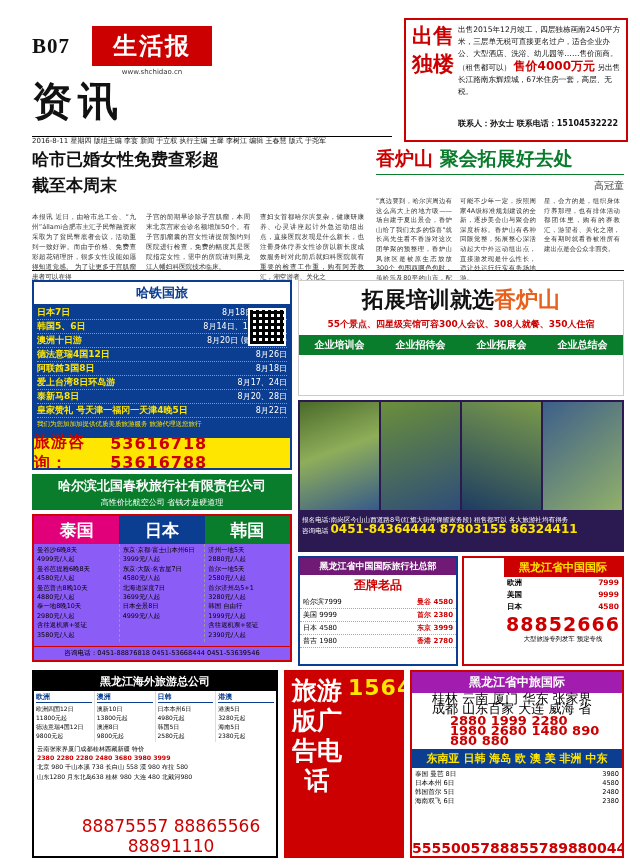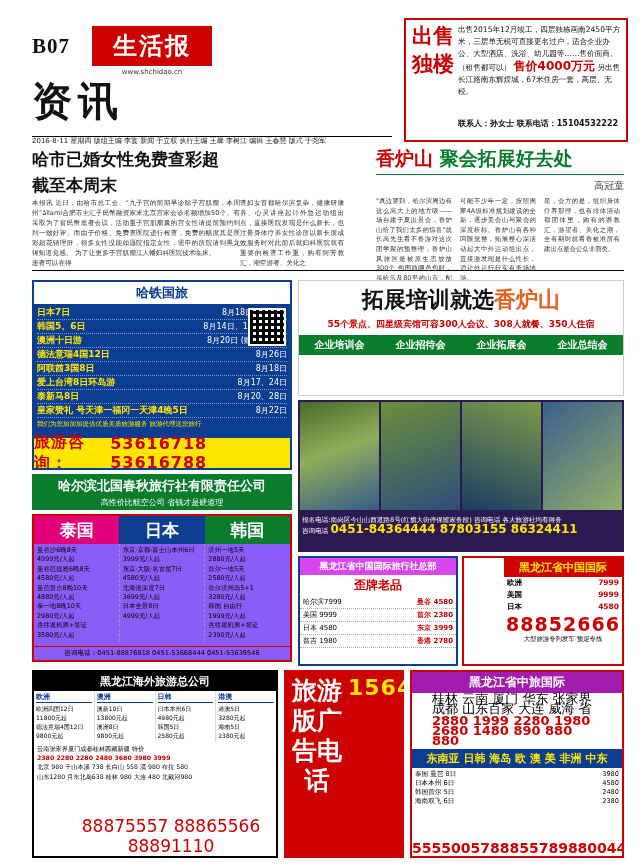--- a/index.html
+++ b/index.html
@@ -20,21 +20,21 @@
   
   .ad-topright{position:absolute;left:396px;top:10px;width:220px;height:120px;border:2px solid #c00;background:#fff;}
   .ad-topright .big{position:absolute;left:4px;top:2px;width:46px;color:#c00;font-size:21px;font-weight:bold;line-height:28px;text-align:center;}
   .ad-topright .body{position:absolute;left:52px;top:4px;width:164px;font-size:7.6px;line-height:12px;color:#111;}
   .ad-topright .money{color:#c00;font-weight:bold;font-size:12px;}
   .ad-topright .tel{position:absolute;left:52px;top:98px;width:164px;font-size:8px;font-weight:bold;color:#111;}
 
   
   .article{position:absolute;left:24px;top:138px;width:334px;}
   .art-head{font-size:17px;font-weight:bold;line-height:26px;color:#111;font-family:"DejaVu Sans",sans-serif;}
-  .art-cols{display:flex;margin-top:0;}
+  .art-cols{display:flex;gap:10px;margin-top:14px;}
   .art-col{width:104px;font-size:6.6px;line-height:10px;color:#333;text-align:justify;}
 
   
   .feature{position:absolute;left:368px;top:138px;width:248px;}
   .feat-title{font-size:19px;font-weight:bold;color:#111;}
   .feat-title .grn{color:#0a7d2c;}
   .feat-byline{font-size:10px;color:#444;text-align:right;margin-top:4px;}
   .feat-cols{display:flex;gap:8px;margin-top:4px;}
   .feat-col{width:76px;font-size:6.4px;line-height:9.6px;color:#333;text-align:justify;}
   .feat-rule{border-top:1px solid #0a7d2c;margin-top:2px;}
@@ -83,21 +83,21 @@
 
   
   .ad-orange{left:290px;top:272px;width:326px;height:116px;background:#fff;border:1px solid #ccc;}
   .or-1{font-size:22px;font-weight:bold;color:#111;padding-top:4px;text-align:center;}
   .or-1 .o{color:#e8601c;}
   .or-2{font-size:9px;font-weight:bold;color:#c00;text-align:center;padding-top:3px;}
   .or-3{display:flex;justify-content:space-around;background:#0a7d2c;color:#fff;font-size:10px;font-weight:bold;padding:3px 0;margin-top:4px;align-items:center;}
 
   
   .ad-hlj{left:290px;top:548px;width:160px;height:110px;border:2px solid #0b3d91;background:#fff;}
-  .hlj-h{background:#d946ef;color:#fff;font-size:9px;font-weight:bold;text-align:center;padding:2px 0;}
+  .hlj-h{background:#701a75;color:#fff;font-size:9px;font-weight:bold;text-align:center;padding:2px 0;}
   .hlj-row{display:flex;justify-content:space-between;font-size:7px;padding:1px 3px;border-bottom:1px dotted #aaa;}
   .hlj-row .p{color:#c00;font-weight:bold;}
 
   .ad-cny{left:454px;top:548px;width:162px;height:110px;border:2px solid #c00;background:#fff;padding-left:40px;}
   .cny-h{background:#c00;color:#ffe600;font-size:11px;font-weight:bold;text-align:center;padding:2px 0;}
   .cny-row{display:flex;justify-content:space-between;font-size:7.5px;padding:1px 3px;}
   .cny-row .nm{font-weight:bold;}
   .cny-row .p{color:#c00;font-weight:bold;}
   .cny-big{font-size:19px;font-weight:bold;color:#c00;text-align:center;letter-spacing:1px;}
 
@@ -187,21 +187,21 @@
   </div>
 
   <div class="ad ad-photo">
     <div class="photo-grid">
       <div class="ph"></div>
       <div class="ph b2"></div>
       <div class="ph b3"></div>
       <div class="ph b4"></div>
     </div>
     <div class="cap">
-      <div>报名电话:南岗区今山山西道路8号(红旗大街停保留家务段) 咨询电话  各大旅游社均有得务</div>
+      <div>报名电话:南岗区今山山西道路8号(红旗大街停保留家务段) 租售都可以  各大旅游社均有得务</div>
       <div>
         <span>咨询电话</span>
         <span class="tel">0451-84364444   87803155   86324411</span>
       </div>
     </div>
   </div>
 
   <div class="ad ad-blue">
     <div class="hdr">哈铁国旅</div>
     <div class="rows">
@@ -373,21 +373,21 @@
   </div>
 
   <div class="ad ad-red">
     <div class="red-v">旅游版广告电话</div>
     <div class="red-num">15645002121</div>
   </div>
 
   <div class="ad ad-zl">
     <div class="zl-h">黑龙江省中旅国际</div>
     <div class="zl-line">桂林 云南 厦门 华东 张家界 成都 山东百家 大连 威海 省</div>
-    <div class="zl-line" style="color:#c00;font-weight:bold;">2880 1999 2280 1980 2680 1480 890 880 880</div>
+    <div class="zl-line" style="color:#c00;font-weight:bold;margin-left:18px;">2880 1999 2280 1980 2680 1480 890 880 880</div>
     <div class="zl-strip">东南亚 日韩 海岛 欧 澳 美 非洲 中东</div>
     <div class="zl-row">
           <span>泰国 曼芭 8日</span>
           <span>3980</span>
         </div>
     <div class="zl-row">
           <span>日本本州 6日</span>
           <span>4580</span>
         </div>
     <div class="zl-row">

